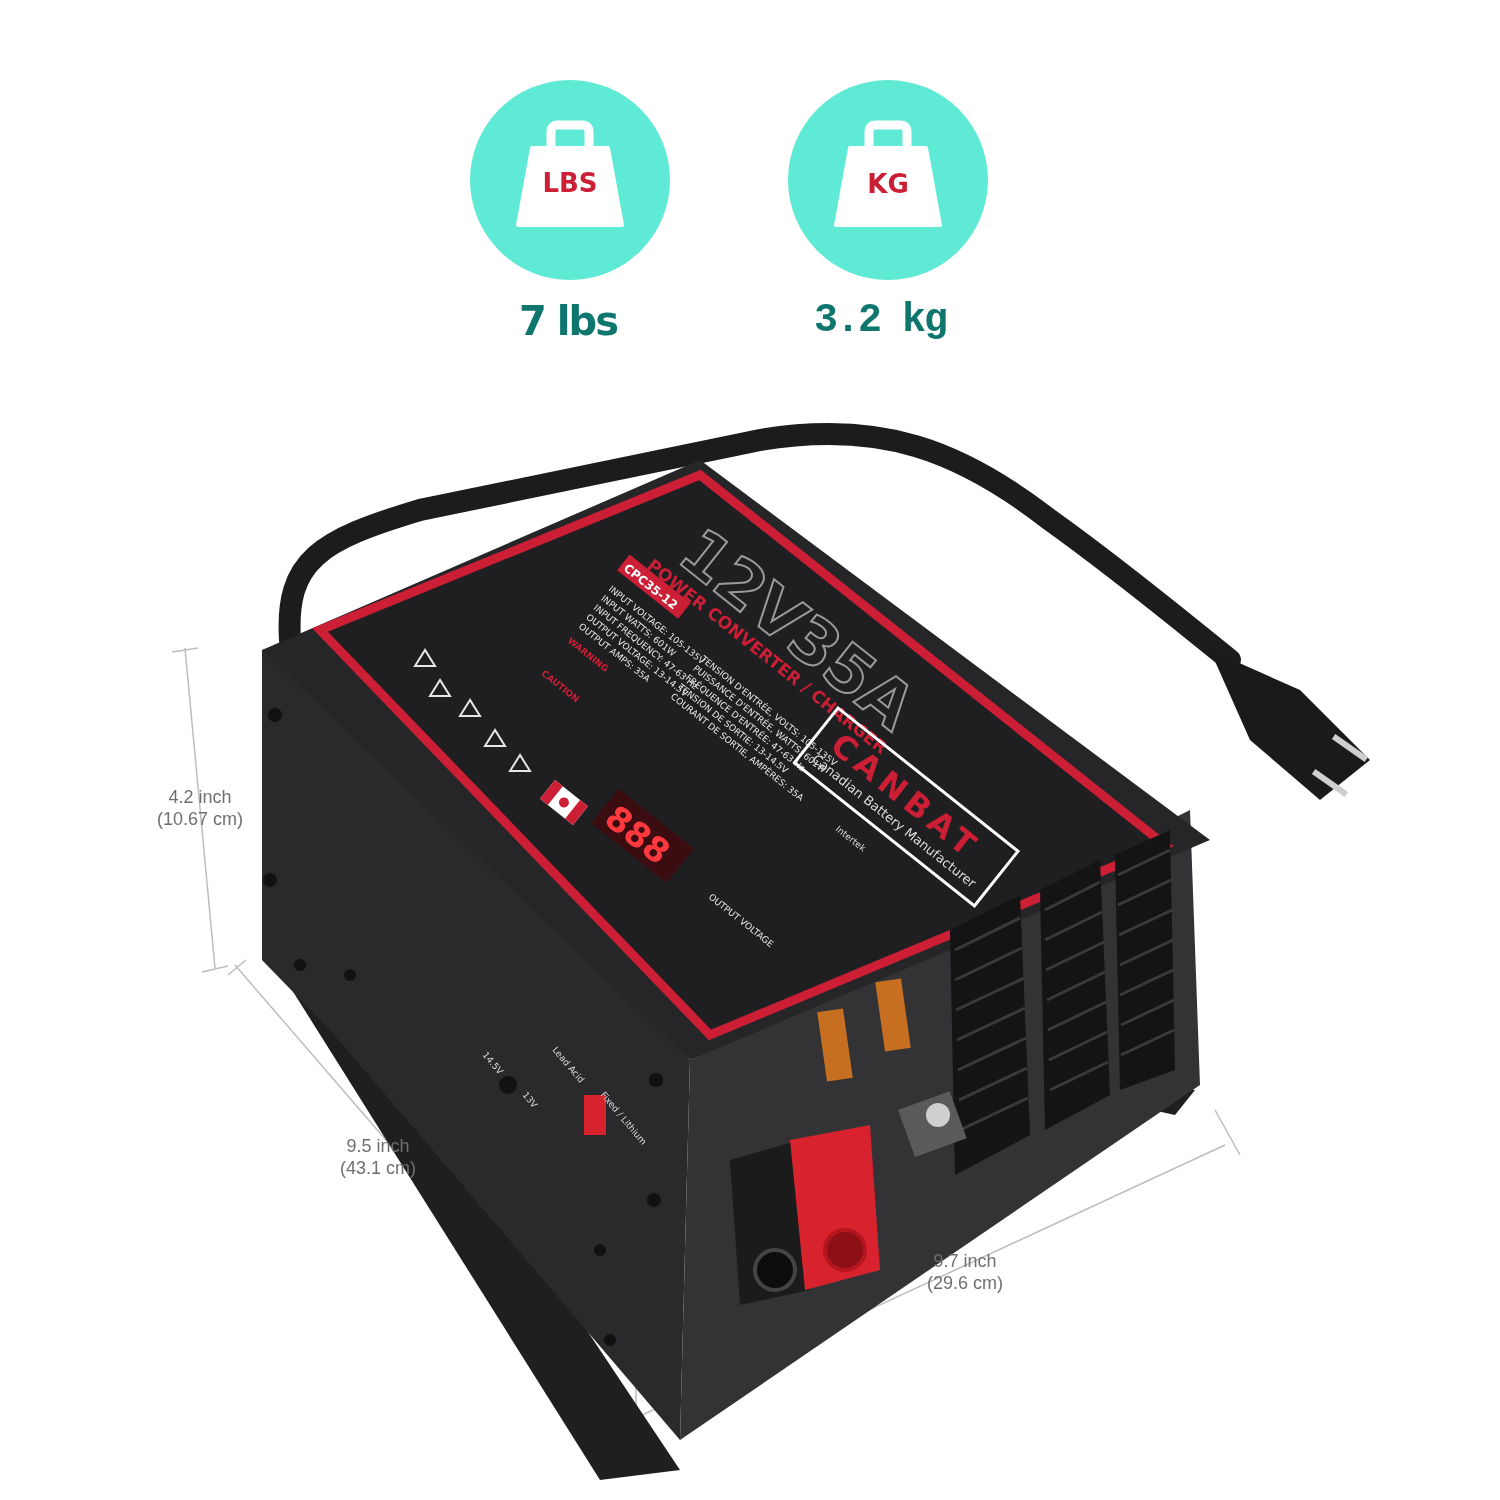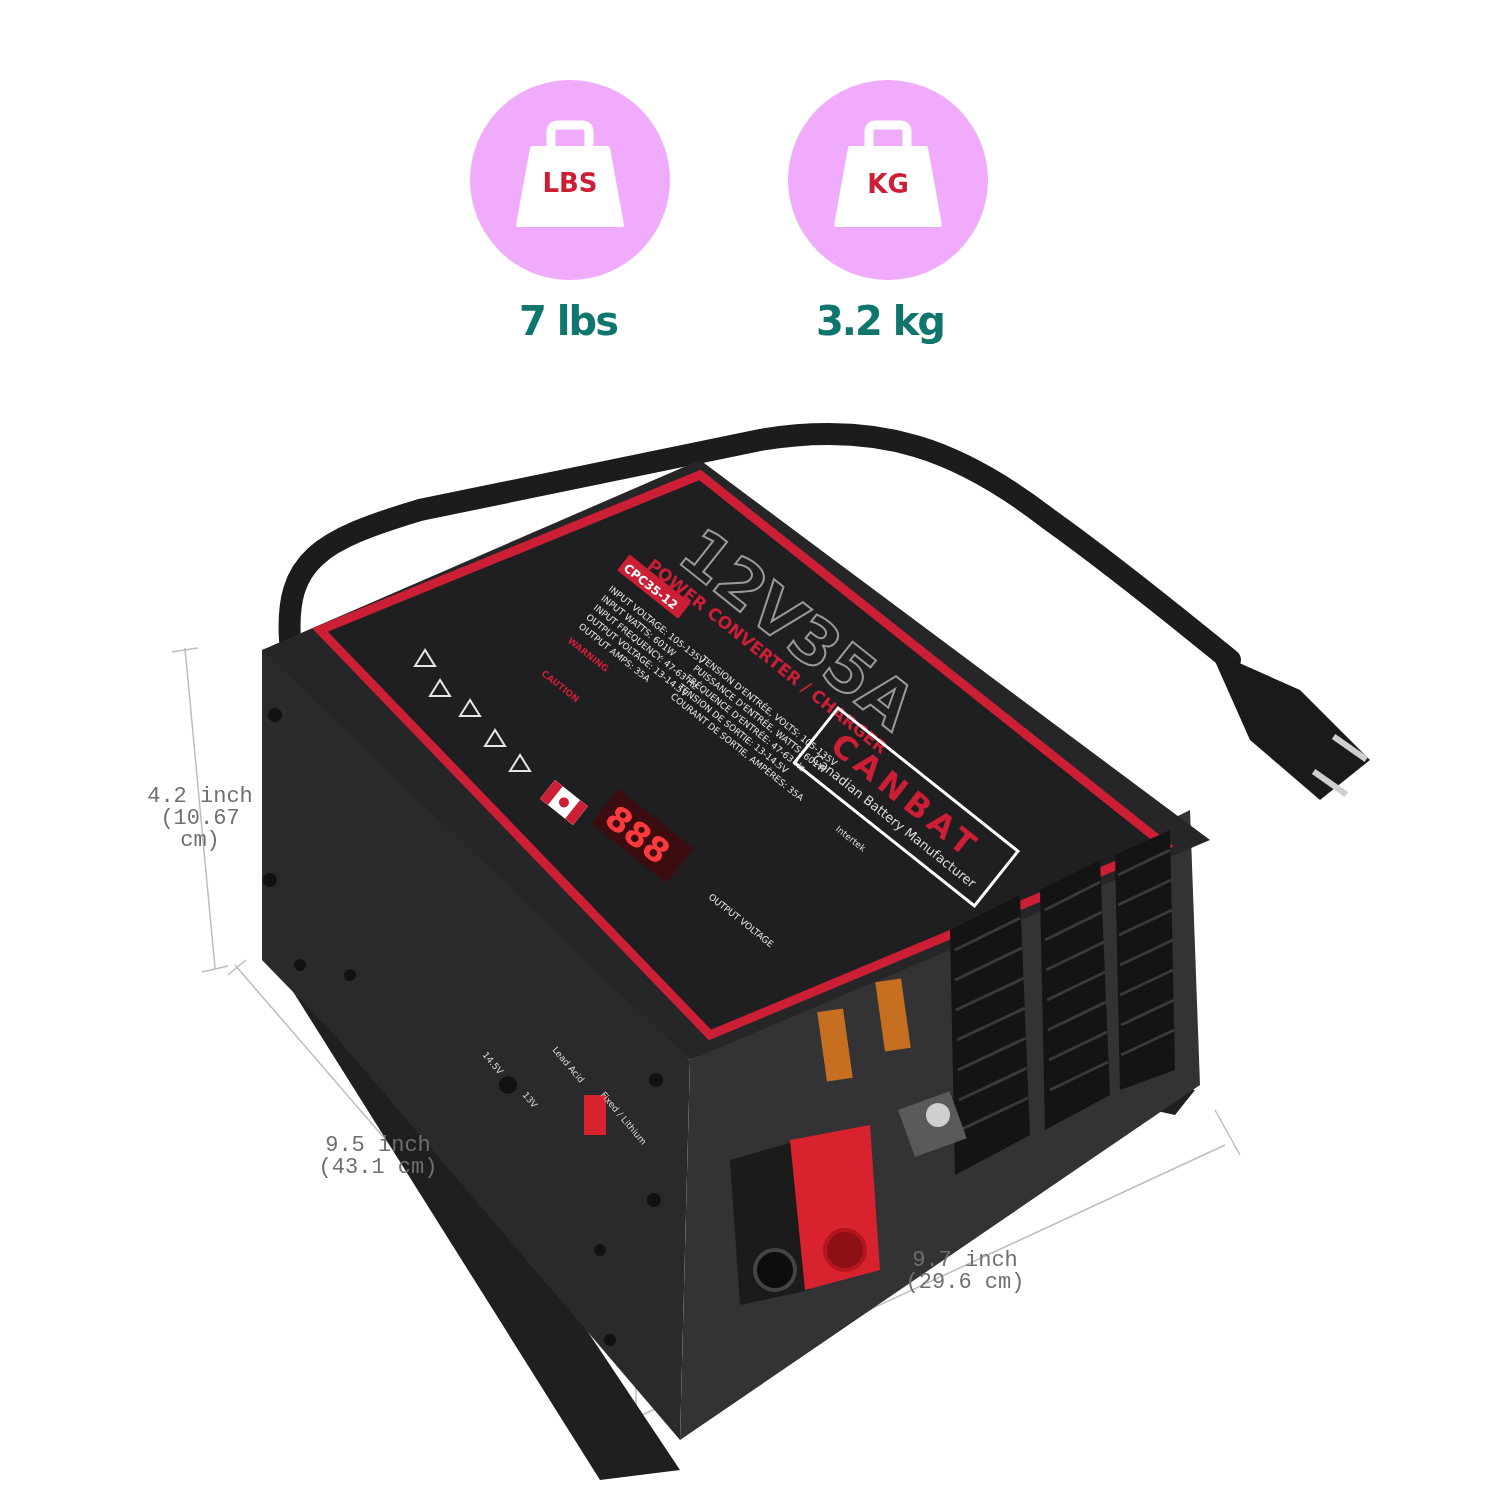--- a/index.html
+++ b/index.html
@@ -1,41 +1,41 @@
 <!DOCTYPE html>
 <html><head>
 <meta charset="utf-8">
 <style>
   html, body { margin:0; padding:0; background:#ffffff; }
   body { width:1500px; height:1500px; position:relative; overflow:hidden; font-family:"Liberation Sans", sans-serif; }
-  .badge { position:absolute; width:200px; height:200px; border-radius:50%; background:#f0abfc; }
+  .badge { position:absolute; width:200px; height:200px; border-radius:50%; background:#5eead4; }
   .badge svg { position:absolute; left:0; top:0; }
   .weight-label { position:absolute; font-family:"DejaVu Sans", sans-serif; font-weight:bold; font-size:40px; color:#0f766e; letter-spacing:-2px; text-align:center; width:240px; }
-  .dim { position:absolute; color:#6f6f6f; font-family:Liberation Mono, monospace; font-size:22px; line-height:22px; text-align:center; }
+  .dim { position:absolute; color:#6f6f6f; font-family:Liberation Sans, sans-serif; font-size:18px; line-height:22px; text-align:center; }
   svg text { font-family:"DejaVu Sans", sans-serif; }
 </style>
 </head>
 <body>
 
 <div class="badge" style="left:470px;top:80px;">
   <svg width="200" height="200">
     <rect x="81" y="45" width="38" height="30" rx="6" fill="none" stroke="#fff" stroke-width="9"></rect>
     <path d="M62 68 L138 68 L152 145 L48 145 Z" fill="#fff" stroke="#fff" stroke-width="4" stroke-linejoin="round"></path>
     <text x="100" y="112" text-anchor="middle" font-size="26" font-weight="bold" fill="#cc1f36">LBS</text>
   </svg>
 </div>
 <div class="badge" style="left:788px;top:80px;">
   <svg width="200" height="200">
     <rect x="81" y="45" width="38" height="30" rx="6" fill="none" stroke="#fff" stroke-width="9"></rect>
     <path d="M62 68 L138 68 L152 145 L48 145 Z" fill="#fff" stroke="#fff" stroke-width="4" stroke-linejoin="round"></path>
     <text x="100" y="113" text-anchor="middle" font-size="26" font-weight="bold" fill="#cc1f36">KG</text>
   </svg>
 </div>
 <div class="weight-label" style="left:448px;top:298px;">7 lbs</div>
-<div class="weight-label" style="left:760px;top:298px;">3.2 kg</div>
+<div class="weight-label" style="left:760px;top:298px;font-family:Liberation Mono, monospace;">3.2 kg</div>
 
 <svg width="1500" height="1500" style="position:absolute;left:0;top:0;">
 
   <g stroke="#bdbdbd" stroke-width="1.5" fill="none">
     <line x1="185" y1="648" x2="215" y2="968"></line>
     <line x1="172" y1="652" x2="198" y2="648"></line>
     <line x1="202" y1="972" x2="228" y2="966"></line>
     <line x1="235" y1="965" x2="636" y2="1430"></line>
     <line x1="228" y1="975" x2="246" y2="960"></line>
     <line x1="636" y1="1360" x2="636" y2="1445"></line>

